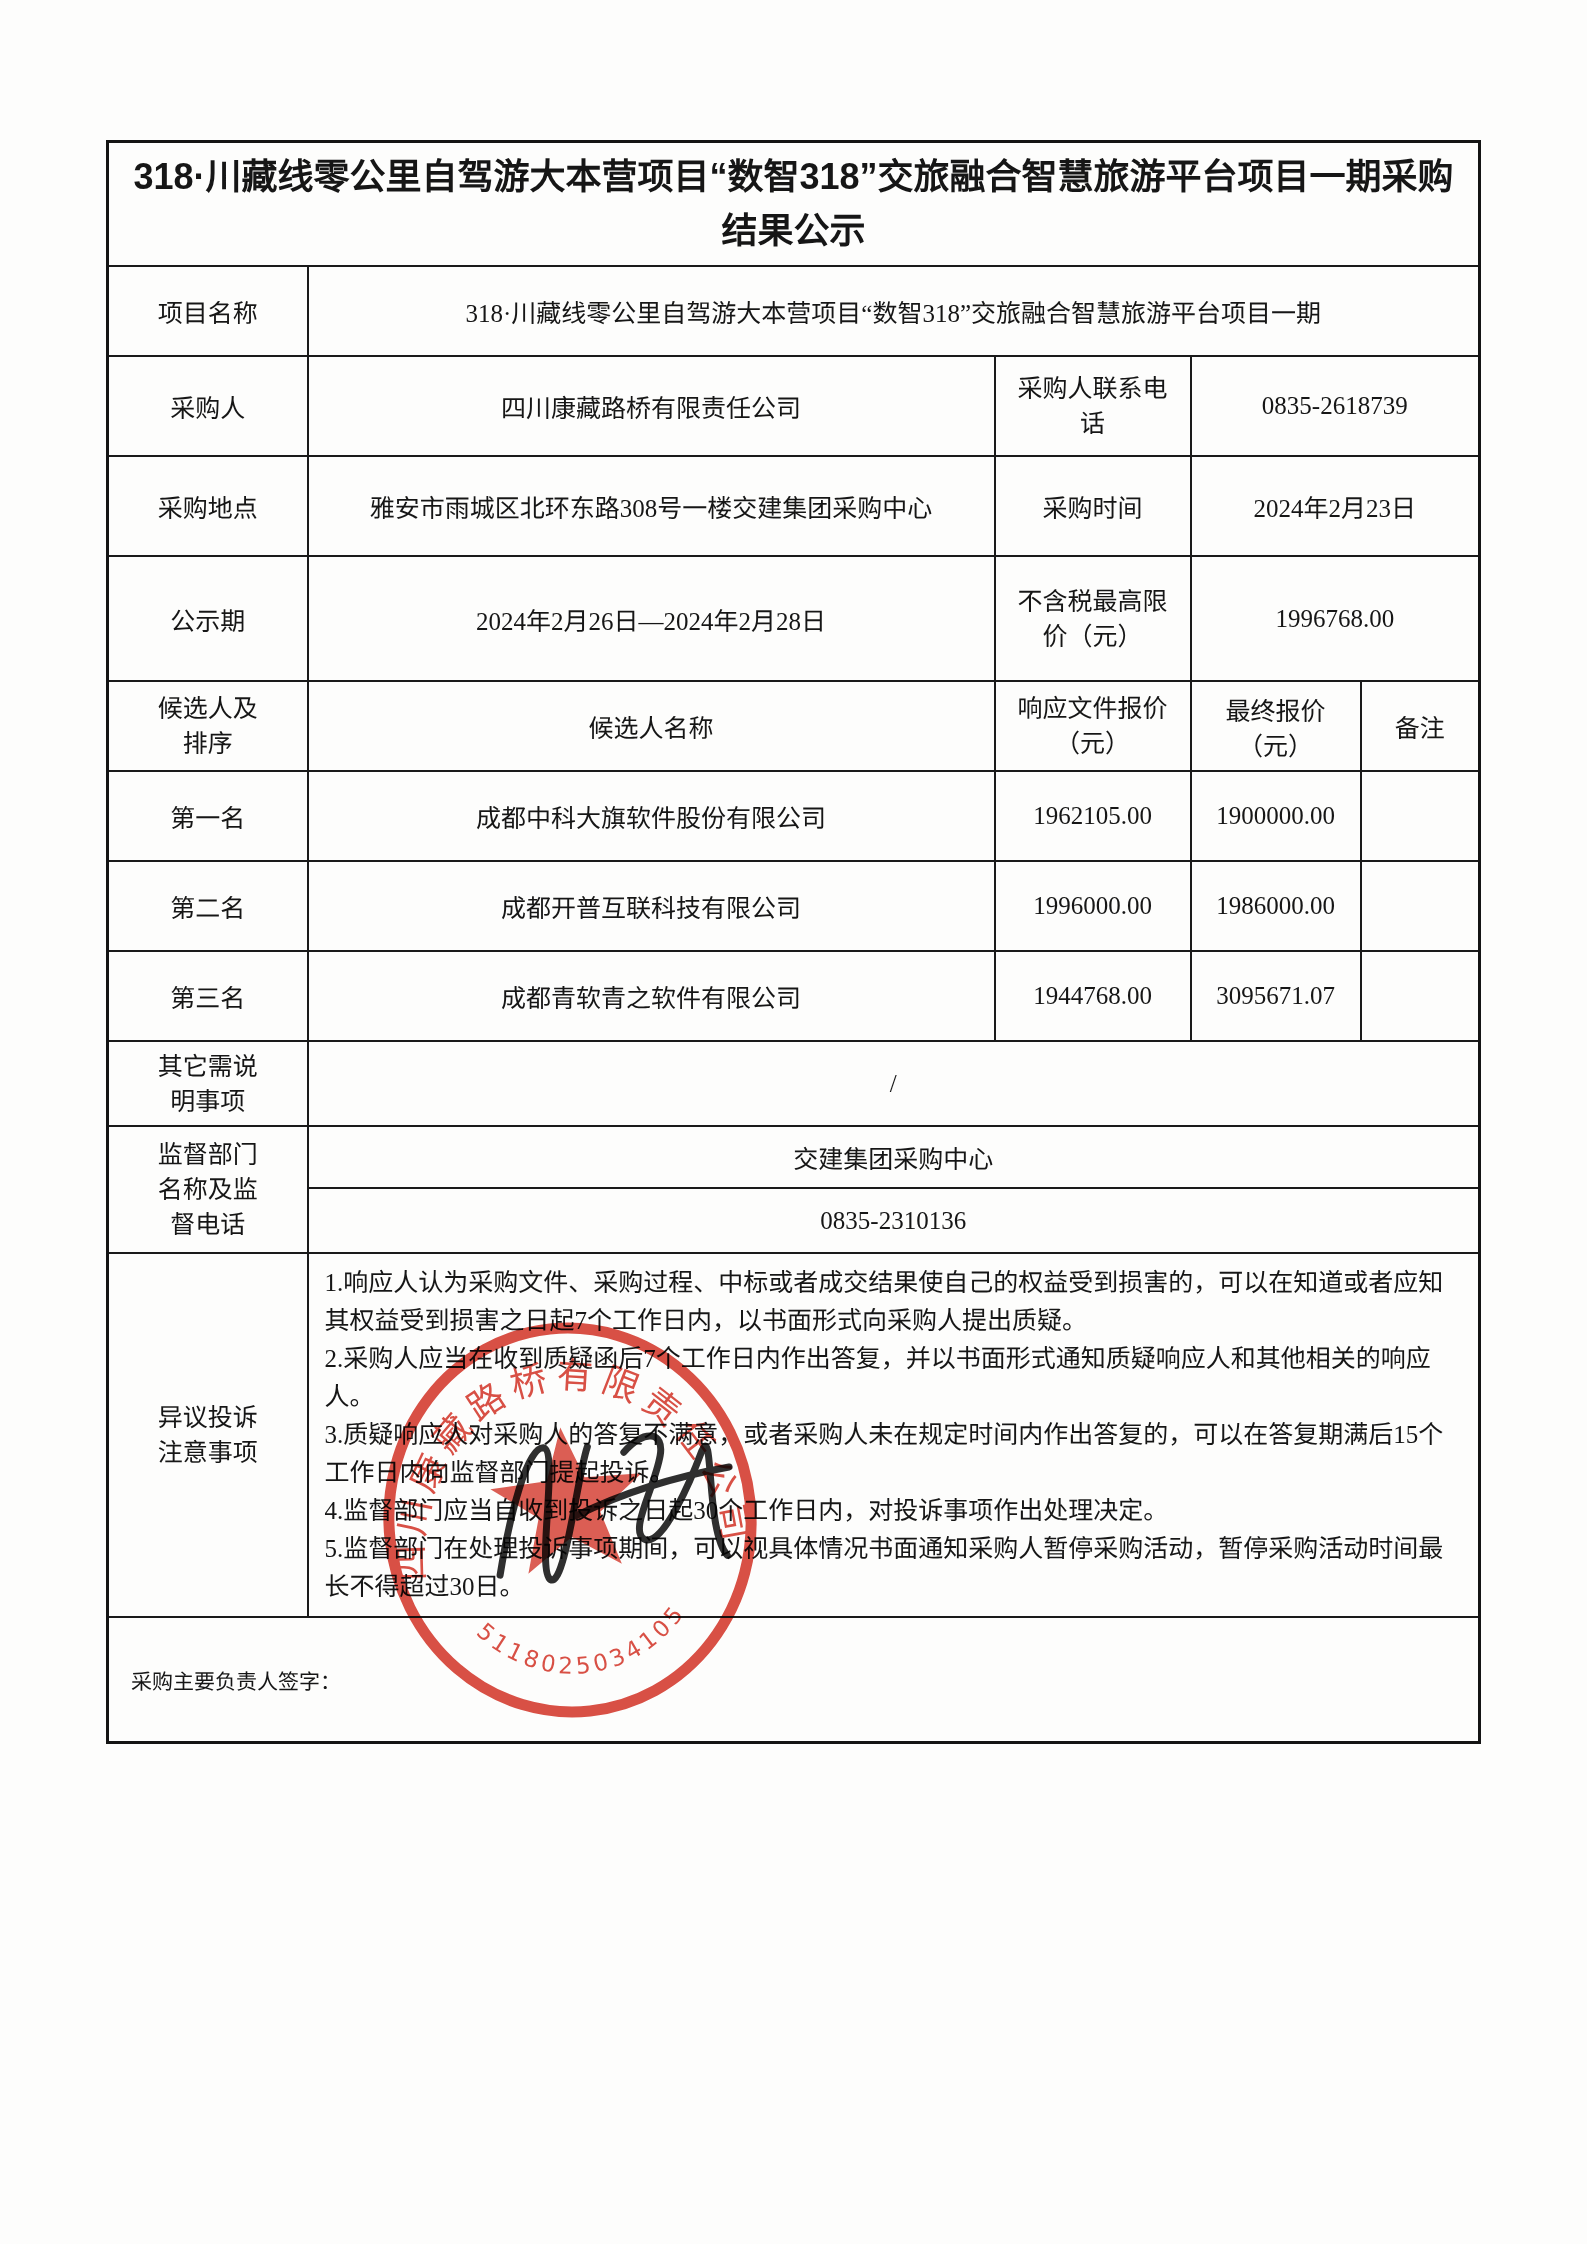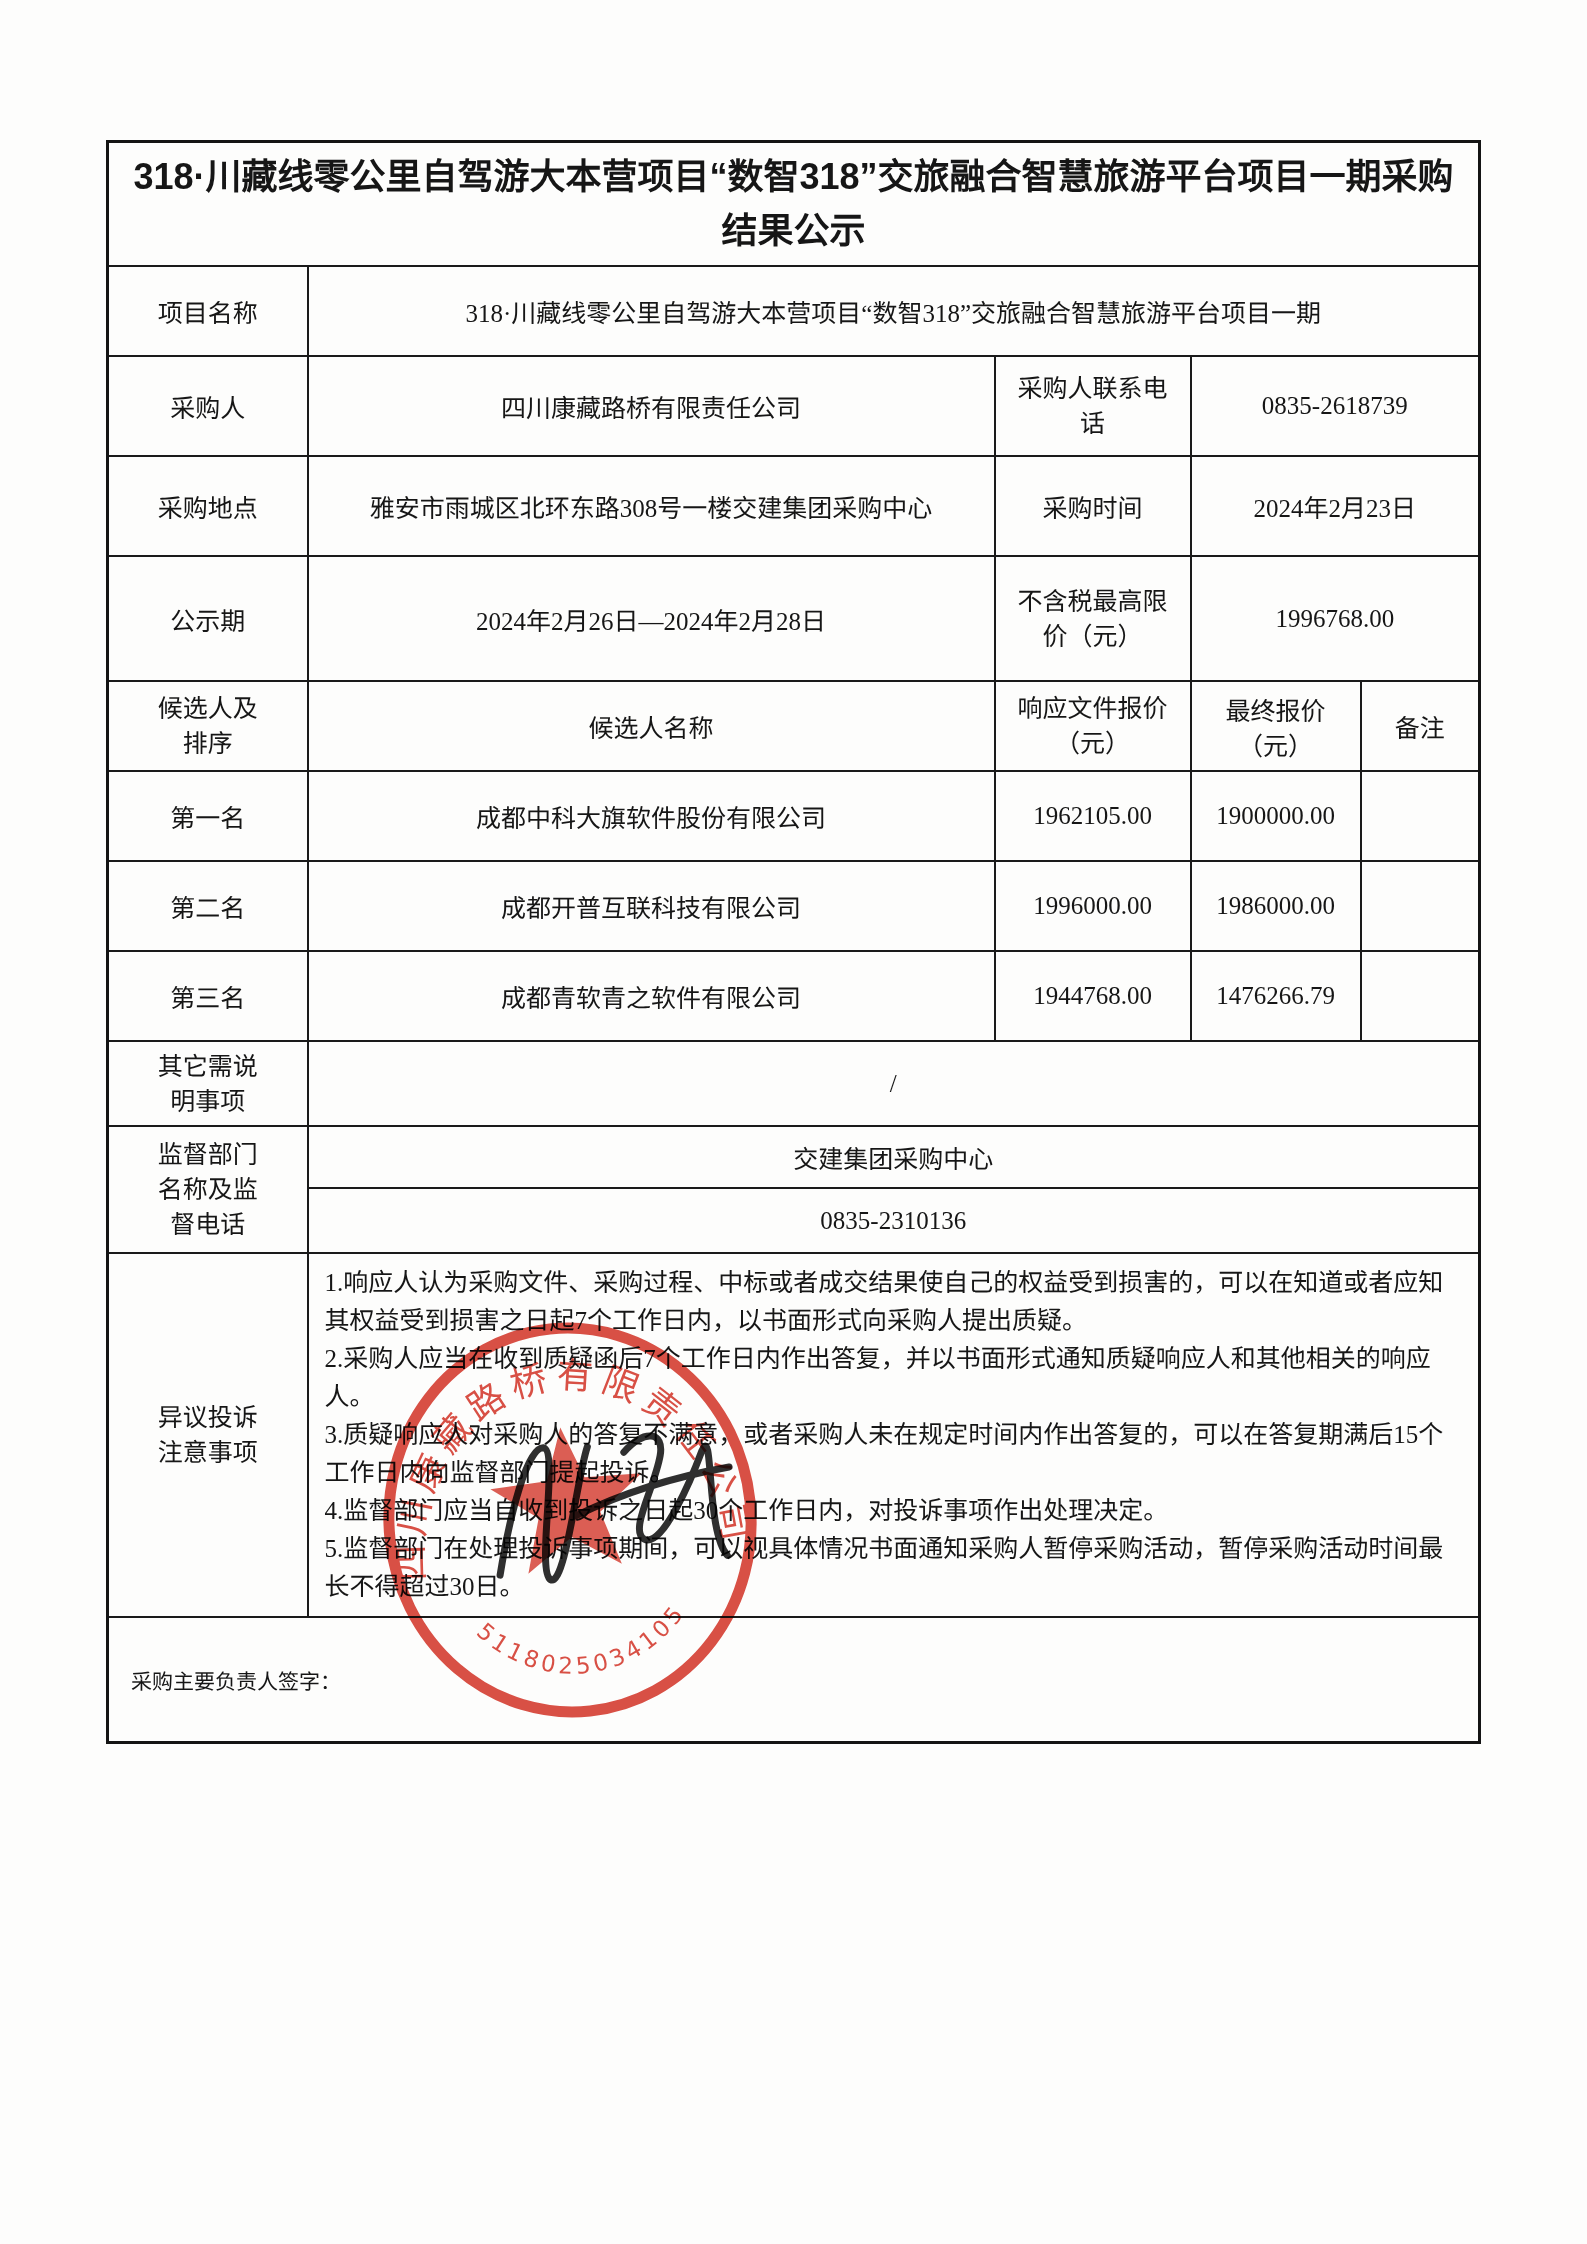--- a/index.html
+++ b/index.html
@@ -142,21 +142,21 @@
       <td>成都开普互联科技有限公司</td>
       <td>1996000.00</td>
       <td>1986000.00</td>
       <td></td>
     </tr>
 
     <tr class="r-80">
       <td>第三名</td>
       <td>成都青软青之软件有限公司</td>
       <td>1944768.00</td>
-      <td>1476266.79</td>
+      <td>3095671.07</td>
       <td></td>
     </tr>
 
     <tr class="r-75">
       <td><span class="w4">其它需说明事项</span></td>
       <td colspan="4">/</td>
     </tr>
 
     <tr class="r-52">
       <td rowspan="2"><span class="w4">监督部门名称及监督电话</span></td>

